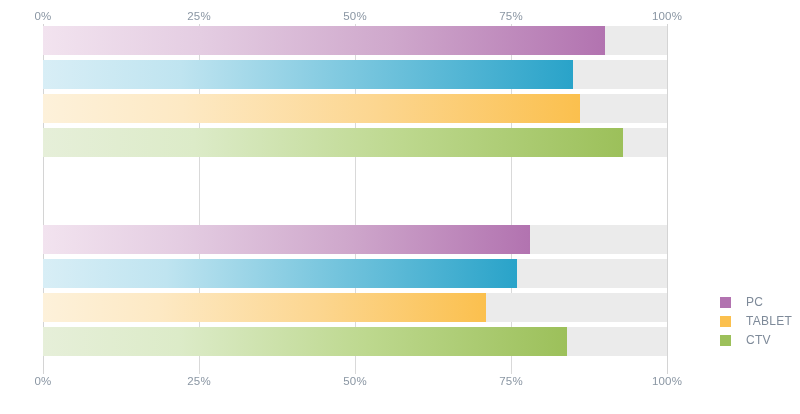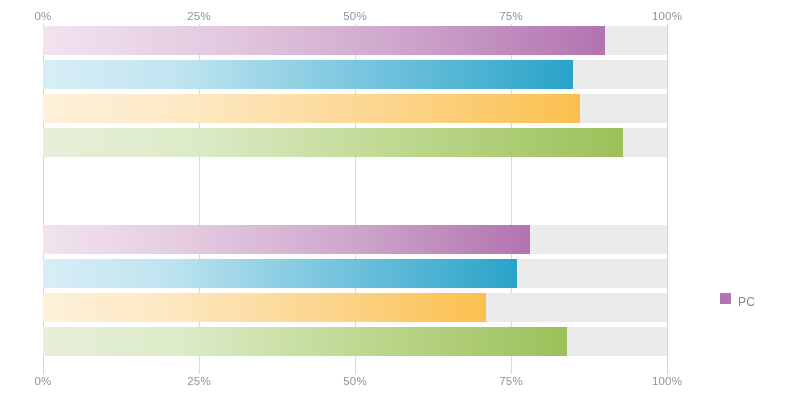--- a/index.html
+++ b/index.html
@@ -61,22 +61,23 @@
   .fill-ctv{background:linear-gradient(to right,#e6efd9 0%,#dcebc8 26%,#bdd88e 62%,#9cc05a 100%);}
 
   
   .legend{
     position:absolute;
     left:720px; top:293px;
     width:76px;
   }
   .legend-item{
     display:flex;
-    align-items:flex-start;
+    align-items:center;
     height:19px;
+    gap:8px;
   }
   .legend-swatch{
     width:11px;height:11px;
     margin-right:7px;
     flex:0 0 auto;
   }
   .legend-label{
     font-size:12px;
     color:#7e8a99;
     letter-spacing:0.3px;
@@ -139,15 +140,23 @@
     <span class="tick" style="left: 50%;">50%</span>
     <span class="tick" style="left: 75%;">75%</span>
     <span class="tick" style="left: 100%;">100%</span>
   </div>
 
   <div class="legend">
     <div class="legend-item">
       <span class="legend-swatch" style="background: rgb(178, 115, 176);"></span>
       <span class="legend-label">PC</span>
     </div>
+    <div class="legend-item">
+      <span class="legend-swatch" style="background: rgb(251, 192, 78);"></span>
+      <span class="legend-label">TABLET</span>
+    </div>
+    <div class="legend-item">
+      <span class="legend-swatch" style="background: rgb(156, 192, 90);"></span>
+      <span class="legend-label">CTV</span>
+    </div>
   </div>
 
 </div>
 
 </body></html>

